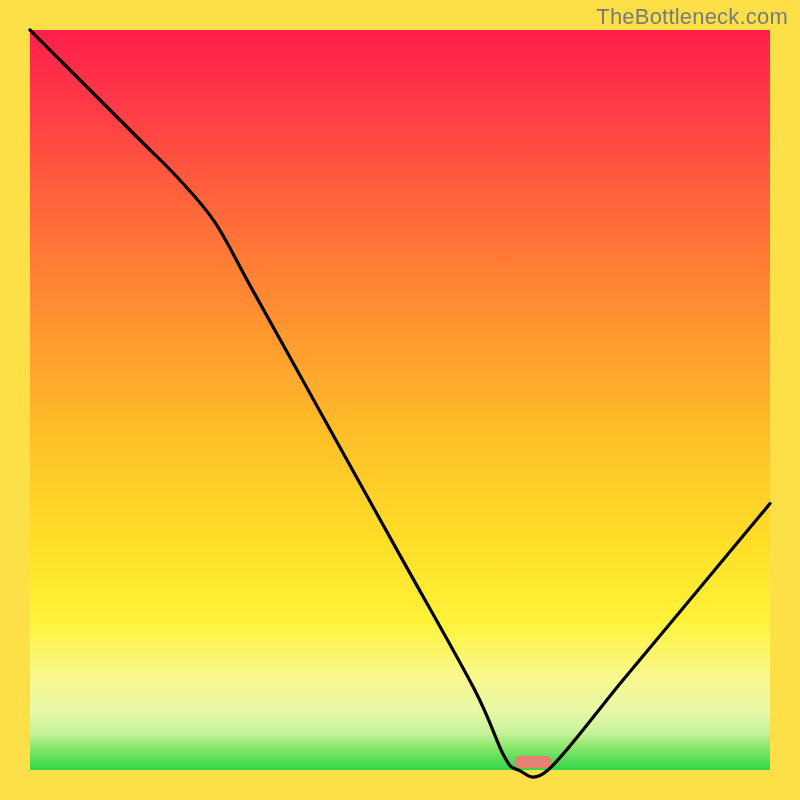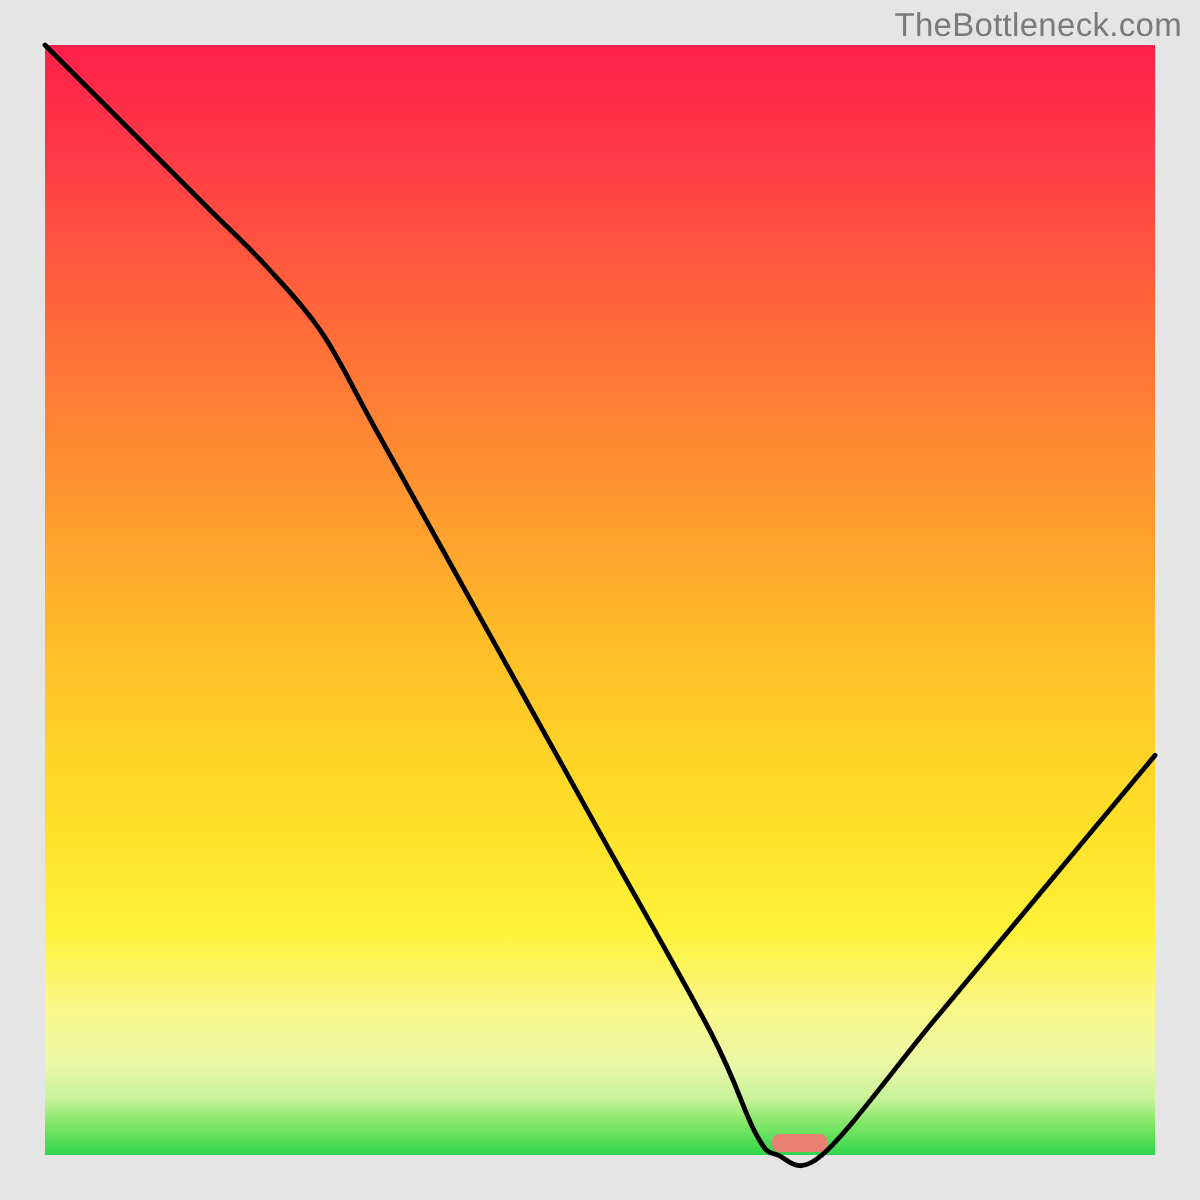--- a/index.html
+++ b/index.html
@@ -8,21 +8,21 @@
     width: 800px;
     height: 800px;
     background: #000;
     overflow: hidden;
     font-family: Arial, Helvetica, sans-serif;
   }
   .frame {
     position: relative;
     width: 800px;
     height: 800px;
-    background: #e5e5e5;
+    background: #fde047;
   }
   .watermark {
     position: absolute;
     top: 4px;
     right: 12px;
     color: #7a7a7a;
     font-size: 22px;
     font-weight: 500;
     letter-spacing: 0.2px;
     z-index: 10;

